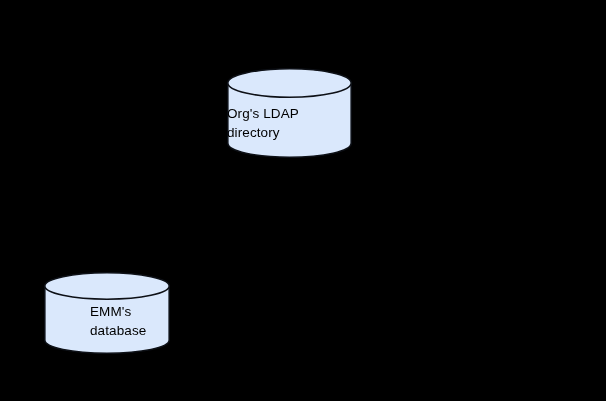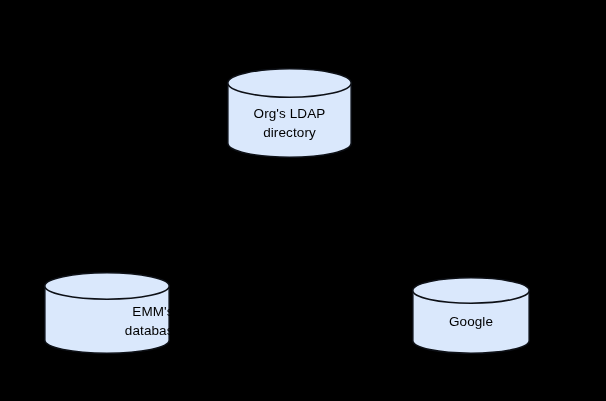--- a/index.html
+++ b/index.html
@@ -30,21 +30,21 @@
     position: absolute;
     left: 0;
     top: 0;
     display: block;
     overflow: visible;
   }
   .cyl-label {
     position: absolute;
     left: 0;
     width: 100%;
-    text-align: center;
+    text-align: left;
     color: #000000;
     font-size: 13.5px;
     line-height: 19px;
     letter-spacing: 0.1px;
     white-space: pre-line;
     pointer-events: none;
     font-family: "Liberation Sans", "DejaVu Sans", sans-serif;
   }
   
   #cyl-ldap { left: 227px; top: 68px; width: 125px; height: 90px; }
@@ -72,21 +72,14 @@
 
   <div class="cyl" id="cyl-emm">
     <svg width="126" height="82" viewBox="0 0 126 82">
       <path d="M 0.8 14 L 0.8 68 C 0.8 75.8 28.6 81.2 63 81.2 C 97.4 81.2 125.2 75.8 125.2 68 L 125.2 14 Z" fill="#dae8fc" stroke="#0d1016" stroke-width="1.6" stroke-linejoin="round"></path>
       <ellipse cx="63" cy="14" rx="62.2" ry="13.2" fill="#dae8fc" stroke="#0d1016" stroke-width="1.6"></ellipse>
     </svg>
     <div class="cyl-label">EMM's
 database</div>
   </div>
 
-  <div class="cyl" id="cyl-google">
-    <svg width="118" height="77" viewBox="0 0 118 77">
-      <path d="M 0.8 13.5 L 0.8 63.5 C 0.8 70.9 26.8 76.2 59 76.2 C 91.2 76.2 117.2 70.9 117.2 63.5 L 117.2 13.5 Z" fill="#dae8fc" stroke="#0d1016" stroke-width="1.6" stroke-linejoin="round"></path>
-      <ellipse cx="59" cy="13.5" rx="58.2" ry="12.7" fill="#dae8fc" stroke="#0d1016" stroke-width="1.6"></ellipse>
-    </svg>
-    <div class="cyl-label">Google</div>
-  </div>
 
 </div>
 
 </body></html>

